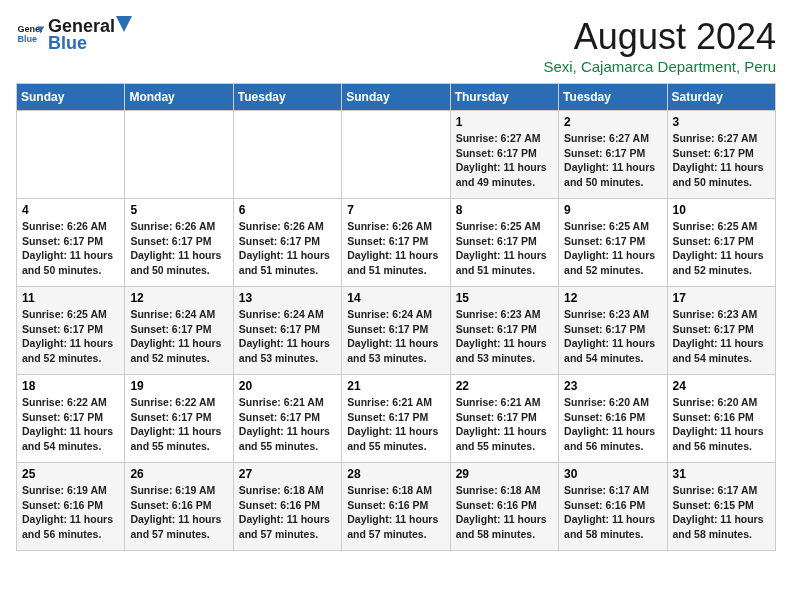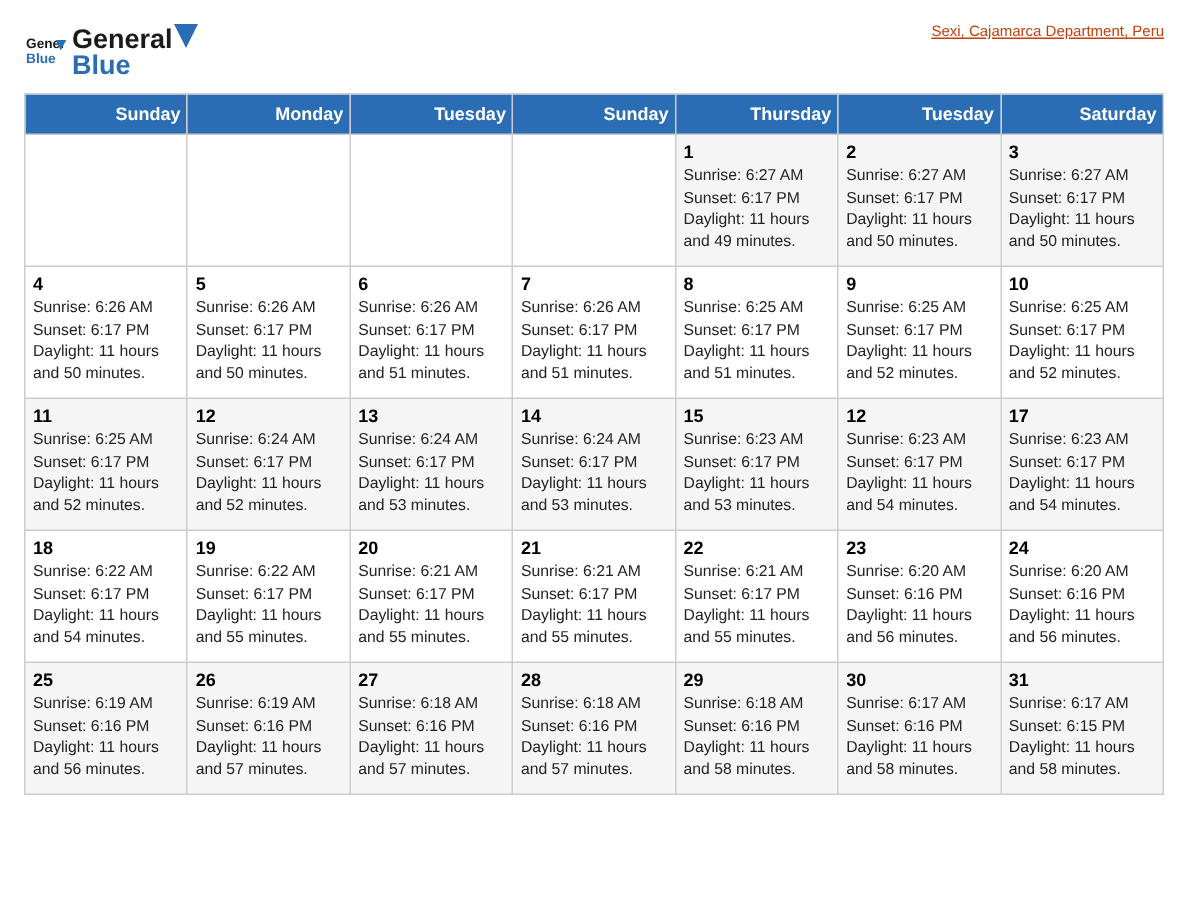--- a/index.html
+++ b/index.html
@@ -27,34 +27,33 @@
     }
     .title-block {
       text-align: right;
     }
     .month-title {
       font-size: 36px;
       font-weight: normal;
       color: #1a1a1a;
     }
     .location {
-      font-size: 10px;
-      color: #c2410c;
-      text-decoration: underline;
+      font-size: 15px;
+      color: #15803d;
     }
     table {
       width: 100%;
       border-collapse: collapse;
       font-size: 11px;
     }
     thead tr th {
       background-color: #2a6db5;
       color: #fff;
       padding: 6px 4px;
-      text-align: right;
+      text-align: left;
       font-weight: bold;
       font-size: 12px;
       border: 1px solid #ccc;
     }
     tbody tr td {
       border: 1px solid #ccc;
       padding: 4px 5px;
       vertical-align: top;
       width: 108px;
       min-height: 80px;
@@ -70,20 +69,21 @@
     .day-num {
       font-weight: bold;
       font-size: 12px;
       display: block;
       margin-bottom: 2px;
     }
     .day-info {
       font-size: 10.5px;
       color: #222;
       line-height: 1.4;
+      font-weight: bold;
     }
     .empty-cell {
       background: #fff !important;
     }
   </style>
 </head>
 <body>
 
 <div class="header">
   <div class="logo">
@@ -97,20 +97,21 @@
       <div style="display:flex; align-items:baseline; gap:0px;">
         <span style="font-size:18px; font-weight:bold; color:#1a1a1a;">General</span>
         <svg width="16" height="16" viewBox="0 0 16 16" style="margin: 0 1px 0 1px;">
           <polygon points="0,0 16,0 8,16" fill="#2a6db5"></polygon>
         </svg>
       </div>
       <div style="font-size:18px; font-weight:bold; color:#2a6db5; margin-top:-4px;">Blue</div>
     </div>
   </div>
   <div class="title-block">
+    <div class="month-title">August 2024</div>
     <div class="location">Sexi, Cajamarca Department, Peru</div>
   </div>
 </div>
 
 <table>
   <thead>
     <tr>
     <th>Sunday</th>
         <th>Monday</th>
         <th>Tuesday</th>

